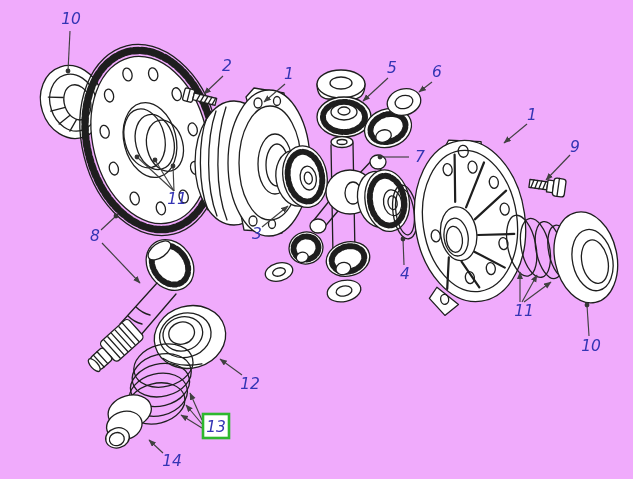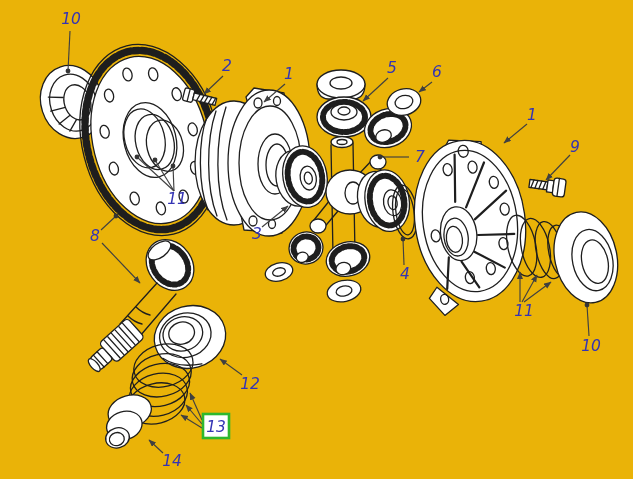--- a/index.html
+++ b/index.html
@@ -1,16 +1,16 @@
 <!DOCTYPE html>
 <html><head>
 <meta charset="utf-8">
 <style>
   html,body{margin:0;padding:0;background:#f2f2f2;}
-  .stage{position:relative;width:633px;height:479px;background:#eab308;overflow:hidden;
+  .stage{position:relative;width:633px;height:479px;background:#f0abfc;overflow:hidden;
          font-family:"DejaVu Sans",sans-serif;text-align:right;}
   svg{position:absolute;left:0;top:0;}
   .part{stroke:#1e1e1e;stroke-width:1.3;fill:none;stroke-linecap:round;stroke-linejoin:round;}
   .fw{fill:#ffffff;}
   .th{stroke-dasharray:4.5 3.4;stroke-width:7.5;fill:none;}
   .th2{stroke-dasharray:3.2 2.8;stroke-width:6;fill:none;}
   .rib{stroke-width:2.2;}
   .leader{stroke:#404040;stroke-width:1.15;fill:none;}
   .callout text{font:italic 15.5px "DejaVu Sans",sans-serif;stroke:none;text-anchor:middle;}
   .hl-box{fill:#ffffff;stroke-width:2.6;}

